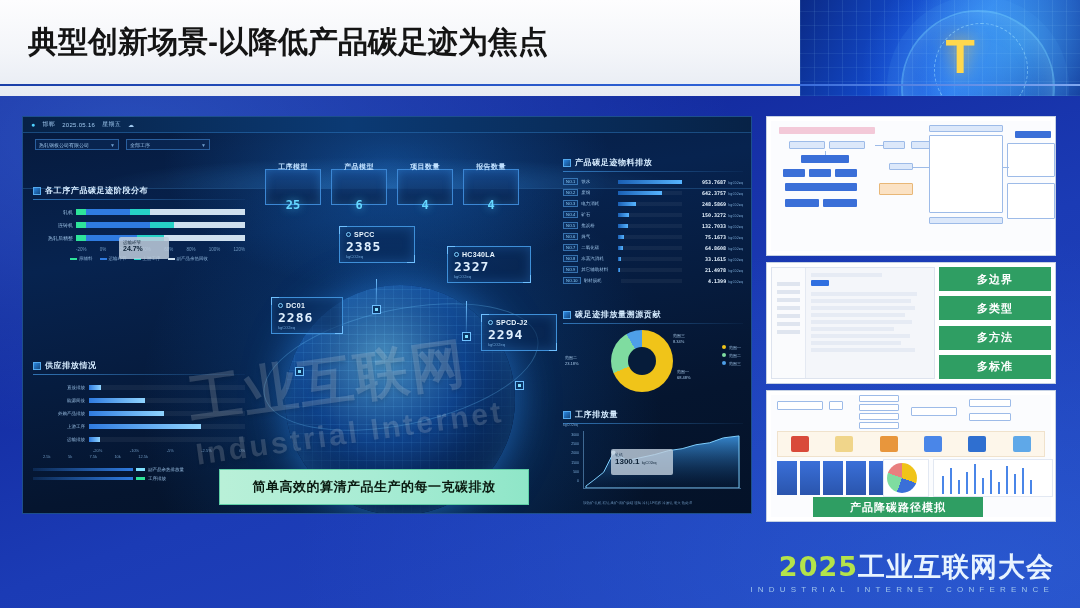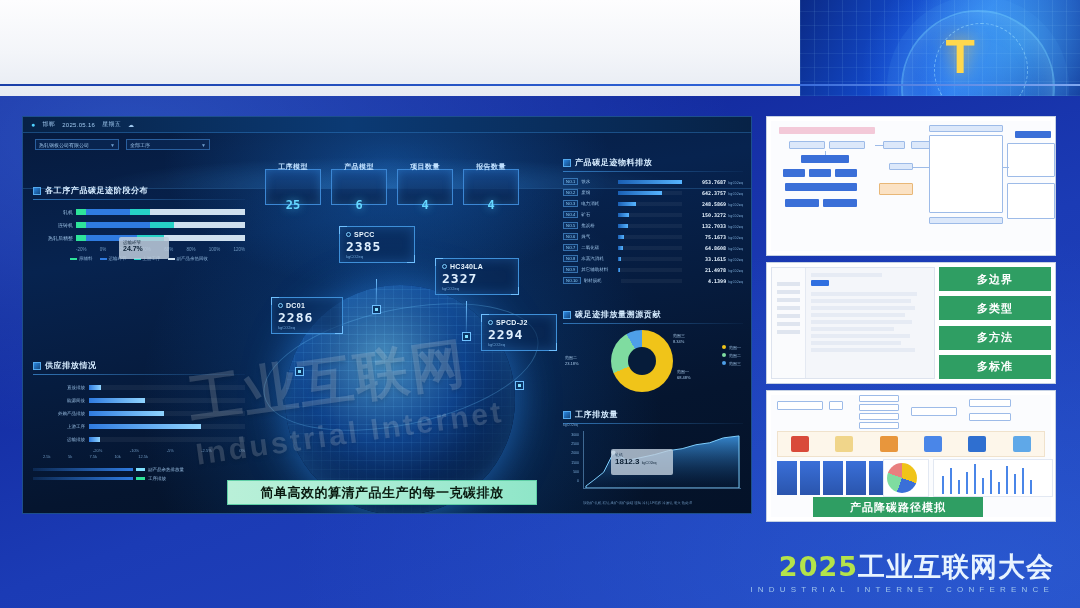--- a/index.html
+++ b/index.html
@@ -272,25 +272,24 @@
     position:absolute; left:48px; top:22px; width:62px; height:26px;
     background:rgba(190,205,220,.82); border-radius:2px; padding:3px 4px;
   }
   .atip .t1{ font-size:4px; color:#17304a; }
   .atip .t2{ font-size:8px; font-weight:bold; color:#0d2135; }
   .atip .t2 u{ text-decoration:none; font-size:3.5px; font-weight:normal; }
   .acap{ position:absolute; left:20px; bottom:-2px; font-size:3.5px; color:#6d95bd; }
 
   
   .dash-banner{
-    position:absolute; left:196px; bottom:8px; width:310px; height:25px;
+    position:absolute; left:196px; bottom:8px; width:310px; height:36px;
     background:linear-gradient(90deg,#b9f0d8,#a8ecd4 50%,#8fe6c8);
     display:flex; align-items:center; justify-content:center;
     border:1px solid #5fcfa6;
-    margin-left:8px;
   }
   .dash-banner span{ font-size:13px; font-weight:bold; color:#0a1a10; letter-spacing:.5px; }
 
   
   .rightcol{ position:absolute; left:766px; top:20px; width:290px; }
   .rbox{ background:#fff; border:1px solid #c6d2e4; position:relative; overflow:hidden; }
   .rb1{ height:140px; }
   .rb2{ height:132px; margin-top:6px; }
   .rb3{ height:122px; margin-top:6px; }
 
@@ -355,20 +354,21 @@
   .fl-sub{ font-size:8px; color:#9fc4ea; letter-spacing:5.2px; margin-top:4px; }
 </style>
 </head>
 <body>
 
 <div class="slide-header">
   <div class="header-tech">
     <div class="header-tech-grid"></div>
     <div class="header-tech-t">T</div>
   </div>
+  <div class="slide-title">典型创新场景-以降低产品碳足迹为焦点</div>
   <div class="header-rule"></div>
 </div>
 
 <div class="slide-body">
   <div class="body-glow"></div>
 
   <div class="dash">
     <div class="dash-bg-glow"></div>
     <div class="wave"></div>
 
@@ -539,21 +539,21 @@
     <div class="globe-ring"></div>
 
     <div class="node" style="left:316px; top:109px; width:76px;">
       <div class="nh">
         <i class="ndot"></i>
         <span class="nn">SPCC</span>
       </div>
       <div class="nv">2385</div>
       <div class="nu">kgCO2eq</div>
     </div>
-    <div class="node" style="left:412px; top:129px; width:84px;margin-top:12px;">
+    <div class="node" style="left:424px; top:129px; width:84px;">
       <div class="nh">
         <i class="ndot"></i>
         <span class="nn">HC340LA</span>
       </div>
       <div class="nv">2327</div>
       <div class="nu">kgCO2eq</div>
     </div>
     <div class="node" style="left:248px; top:180px; width:72px;">
       <div class="nh">
         <i class="ndot"></i>
@@ -728,21 +728,21 @@
                 <stop offset="100%" stop-color="#0a2d58" stop-opacity=".15"></stop>
               </linearGradient>
             </defs>
             <path d="M2,56 L10,50 L20,42 L30,22 L44,30 L58,27 L72,24 L86,20 L100,18 L114,14 L128,12 L142,7 L158,5 L158,58 L2,58 Z" fill="url(#ag)" stroke="#7fd0ff" stroke-width="1"></path>
             <circle cx="30" cy="22" r="2.2" fill="#cfefff"></circle>
           </svg>
         </div>
         <div class="atip">
           <div class="t1">轧机</div>
           <div class="t2">
-            <span>1812.3</span>
+            <span>1300.1</span>
             <u>kgCO2eq</u>
           </div>
         </div>
         <div class="acap">加热炉 轧机 精轧 高炉 转炉 烧结 连铸 冷轧 LF精炼 冷辗轧 退火 热处理</div>
       </div>
     </div>
 
     <div class="dash-banner">
       <span>简单高效的算清产品生产的每一克碳排放</span>
     </div>

